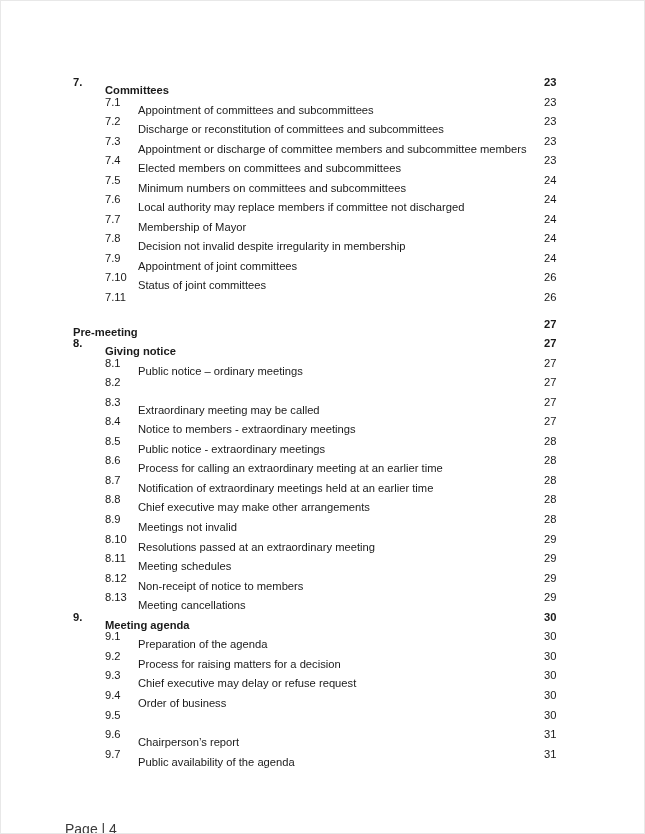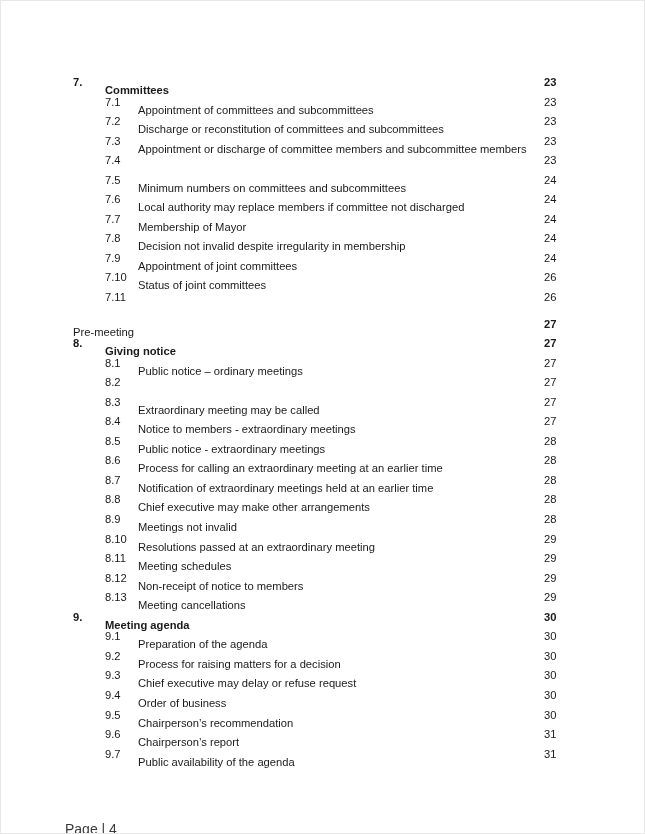--- a/index.html
+++ b/index.html
@@ -72,21 +72,21 @@
     font-weight: bold;
   }
 
   .row.level-1 .title {
     left: 104px;
   }
 
   
   .row.part .title {
     left: 72px;
-    font-weight: normal;
+    font-weight: bold;
   }
 
   .row.part .pageno {
     font-weight: bold;
   }
 
   
   .row.gap-before {
     margin-top: 7px;
   }
@@ -122,20 +122,21 @@
         <span class="title">Discharge or reconstitution of committees and subcommittees</span>
         <span class="pageno">23</span>
       </div>
       <div class="row level-2">
         <span class="subnum">7.3</span>
         <span class="title">Appointment or discharge of committee members and subcommittee  members</span>
         <span class="pageno">23</span>
       </div>
       <div class="row level-2">
         <span class="subnum">7.4</span>
+        <span class="title">Elected members on committees and subcommittees</span>
         <span class="pageno">23</span>
       </div>
       <div class="row level-2">
         <span class="subnum">7.5</span>
         <span class="title">Minimum numbers on committees and subcommittees</span>
         <span class="pageno">24</span>
       </div>
       <div class="row level-2">
         <span class="subnum">7.6</span>
         <span class="title">Local authority may replace members if committee not discharged</span>
@@ -258,21 +259,20 @@
         <span class="title">Chief executive may delay or refuse request</span>
         <span class="pageno">30</span>
       </div>
       <div class="row level-2">
         <span class="subnum">9.4</span>
         <span class="title">Order of business</span>
         <span class="pageno">30</span>
       </div>
       <div class="row level-2">
         <span class="subnum">9.5</span>
-        <span class="title">Chairperson’s recommendation</span>
         <span class="pageno">30</span>
       </div>
       <div class="row level-2">
         <span class="subnum">9.6</span>
         <span class="title">Chairperson’s report</span>
         <span class="pageno">31</span>
       </div>
       <div class="row level-2">
         <span class="subnum">9.7</span>
         <span class="title">Public availability of the agenda</span>

